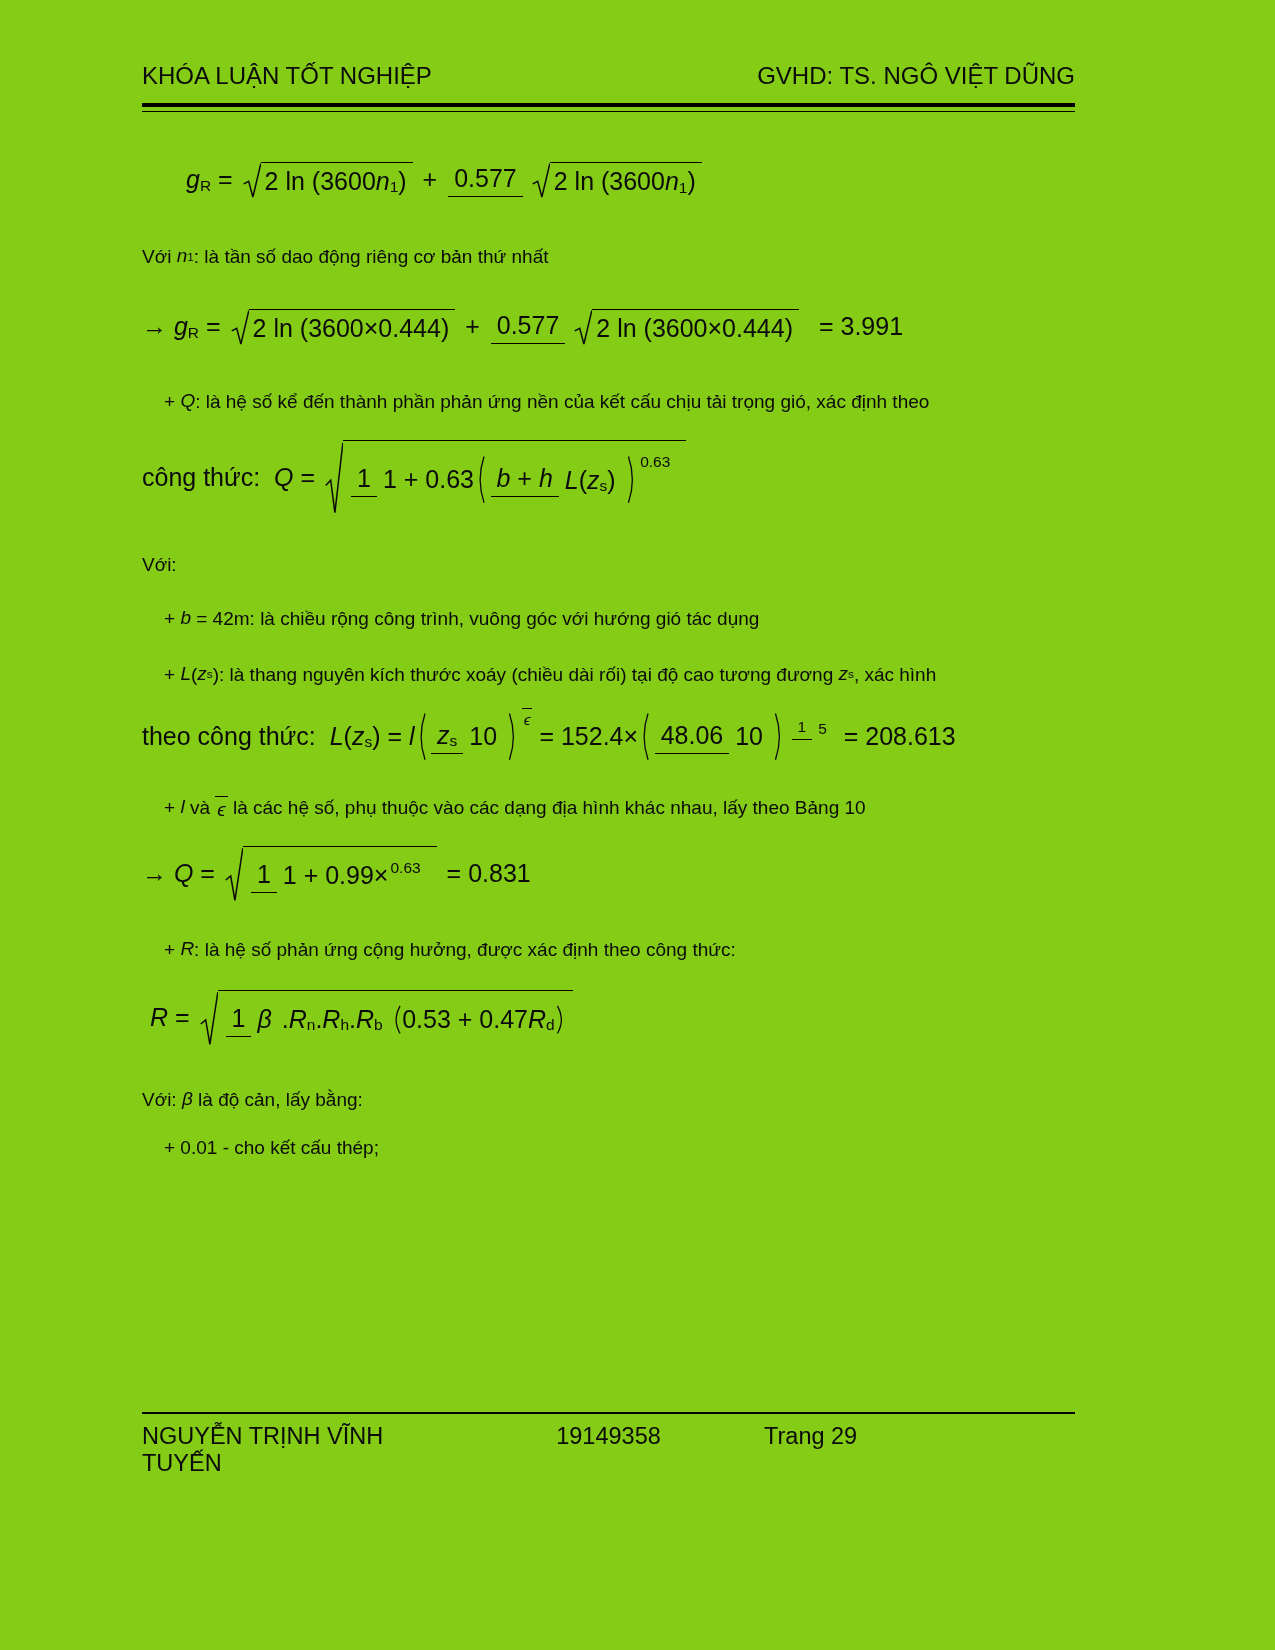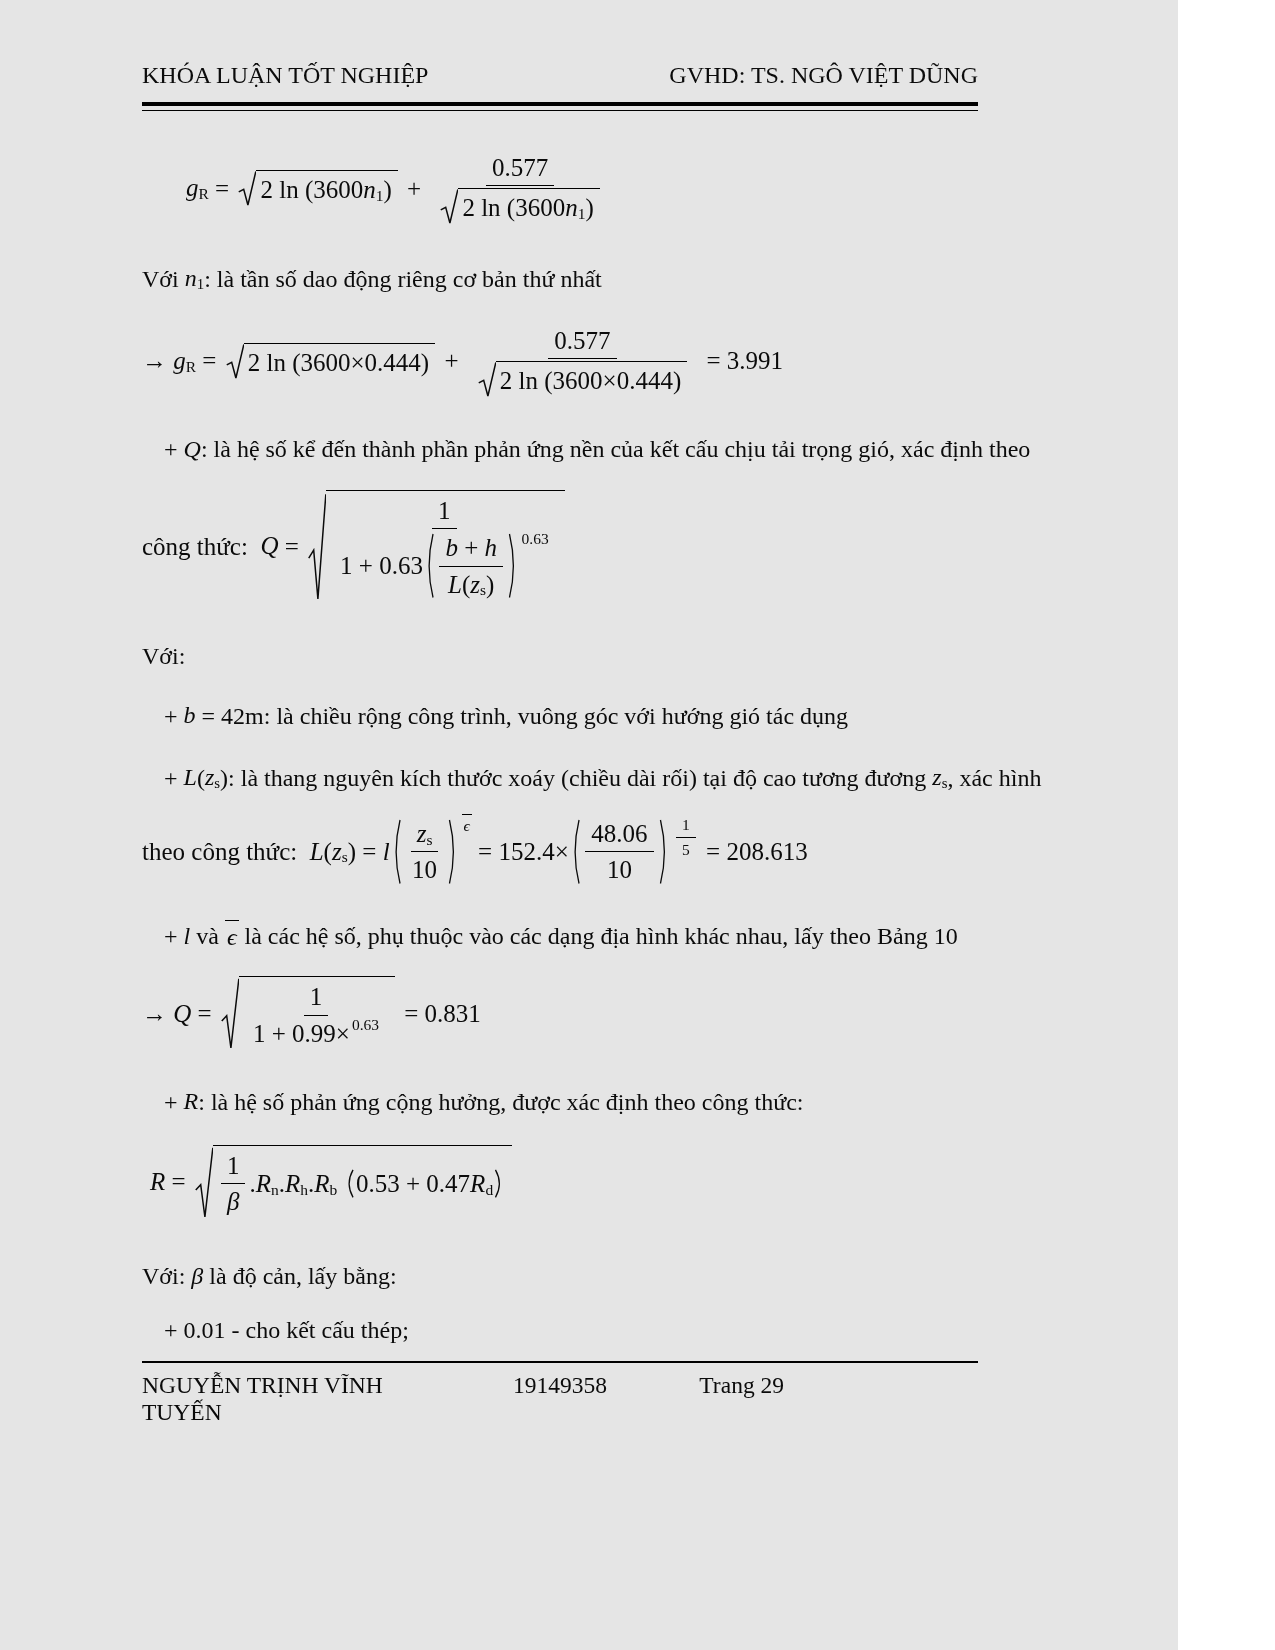--- a/index.html
+++ b/index.html
@@ -1,51 +1,51 @@
 <!DOCTYPE html>
 <html><head>
 <meta charset="utf-8">
 <style>
   * { box-sizing: border-box; margin: 0; padding: 0; }
   body { background: #fff; }
   .page {
     position: relative;
-    width: 1178px; height: 1650px;
-    background: #e5e5e5;
+    width: 1275px; height: 1650px;
+    background: #84cc16;
     color: #0b0b0b;
-    font-family: Liberation Serif, serif;
+    font-family: Liberation Sans, sans-serif;
     padding: 62px 200px 0 142px;
     overflow: hidden;
   }
   .hdr { display: flex; justify-content: space-between; align-items: baseline; font-size: 24px; }
   .hdr-rule { margin-top: 13px; height: 9px; border-top: 4.5px solid #000; border-bottom: 1.5px solid #000; }
 
-  .para { display: flex; align-items: center; font-size: 24px; }
+  .para { display: flex; align-items: flex-start; font-size: 19px; }
   .math { display: flex; align-items: center; font-size: 25px; }
   .para span, .math span { white-space: pre; }
   .ind  { padding-left: 22px; }
   .ind2 { padding-left: 44px; }
 
   .m-it  { font-style: italic; }
   .m-sub { font-size: 0.62em; position: relative; top: 0.38em; }
   .m-hsup { font-size: 0.62em; align-self: flex-start; position: relative; top: -0.15em; margin-left: 2px; display: inline-flex; align-items: center; }
-  .m-frac { display: inline-flex; flex-direction: column; align-items: center; margin: 0 4px; }
+  .m-frac { display: inline-flex; flex-direction: row; align-items: center; margin: 8px 4px; }
   .m-num { display: inline-flex; align-items: center; justify-content: center; padding: 1px 6px 2px; border-bottom: 1.6px solid #000; }
   .m-den { display: inline-flex; align-items: center; justify-content: center; padding: 2px 6px 1px; }
   .m-sqrt { position: relative; display: inline-flex; padding-left: 0.72em; margin: 0 3px; }
   .m-rad-svg { position: absolute; left: 0; top: 0; height: 100%; width: 0.72em; }
   .m-radicand { display: inline-flex; align-items: center; border-top: 1.6px solid #000; padding: 3px 6px 1px 4px; }
   .m-paren { position: relative; display: inline-flex; align-items: center; padding: 0 0.46em; margin: 0 1px; }
   .m-paren-svg { position: absolute; top: 1px; height: calc(100% - 2px); width: 0.42em; }
   .lp { left: 0; } .rp { right: 0; }
   .m-pcontent { display: inline-flex; align-items: center; }
   .m-bar { display: inline-flex; border-top: 1.6px solid #000; padding: 1px 2px 0; }
   .m-txt, .m-bar, .m-pcontent, .m-radicand, .m-num, .m-den { line-height: 1.25; }
 
-  .ftr { position: absolute; left: 142px; right: 200px; top: 1361px; }
+  .ftr { position: absolute; left: 142px; right: 200px; top: 1412px; }
   .ftr-rule { border-top: 2.5px solid #000; }
   .ftr-text { display: flex; align-items: baseline; margin-top: 9px; font-size: 23.5px; }
   .ftr-left { flex: 1; text-align: left; }
   .ftr-center { flex: 1; text-align: center; }
   .ftr-right { flex: 1; }
 </style>
 </head>
 <body>
 
 <div class="page">

